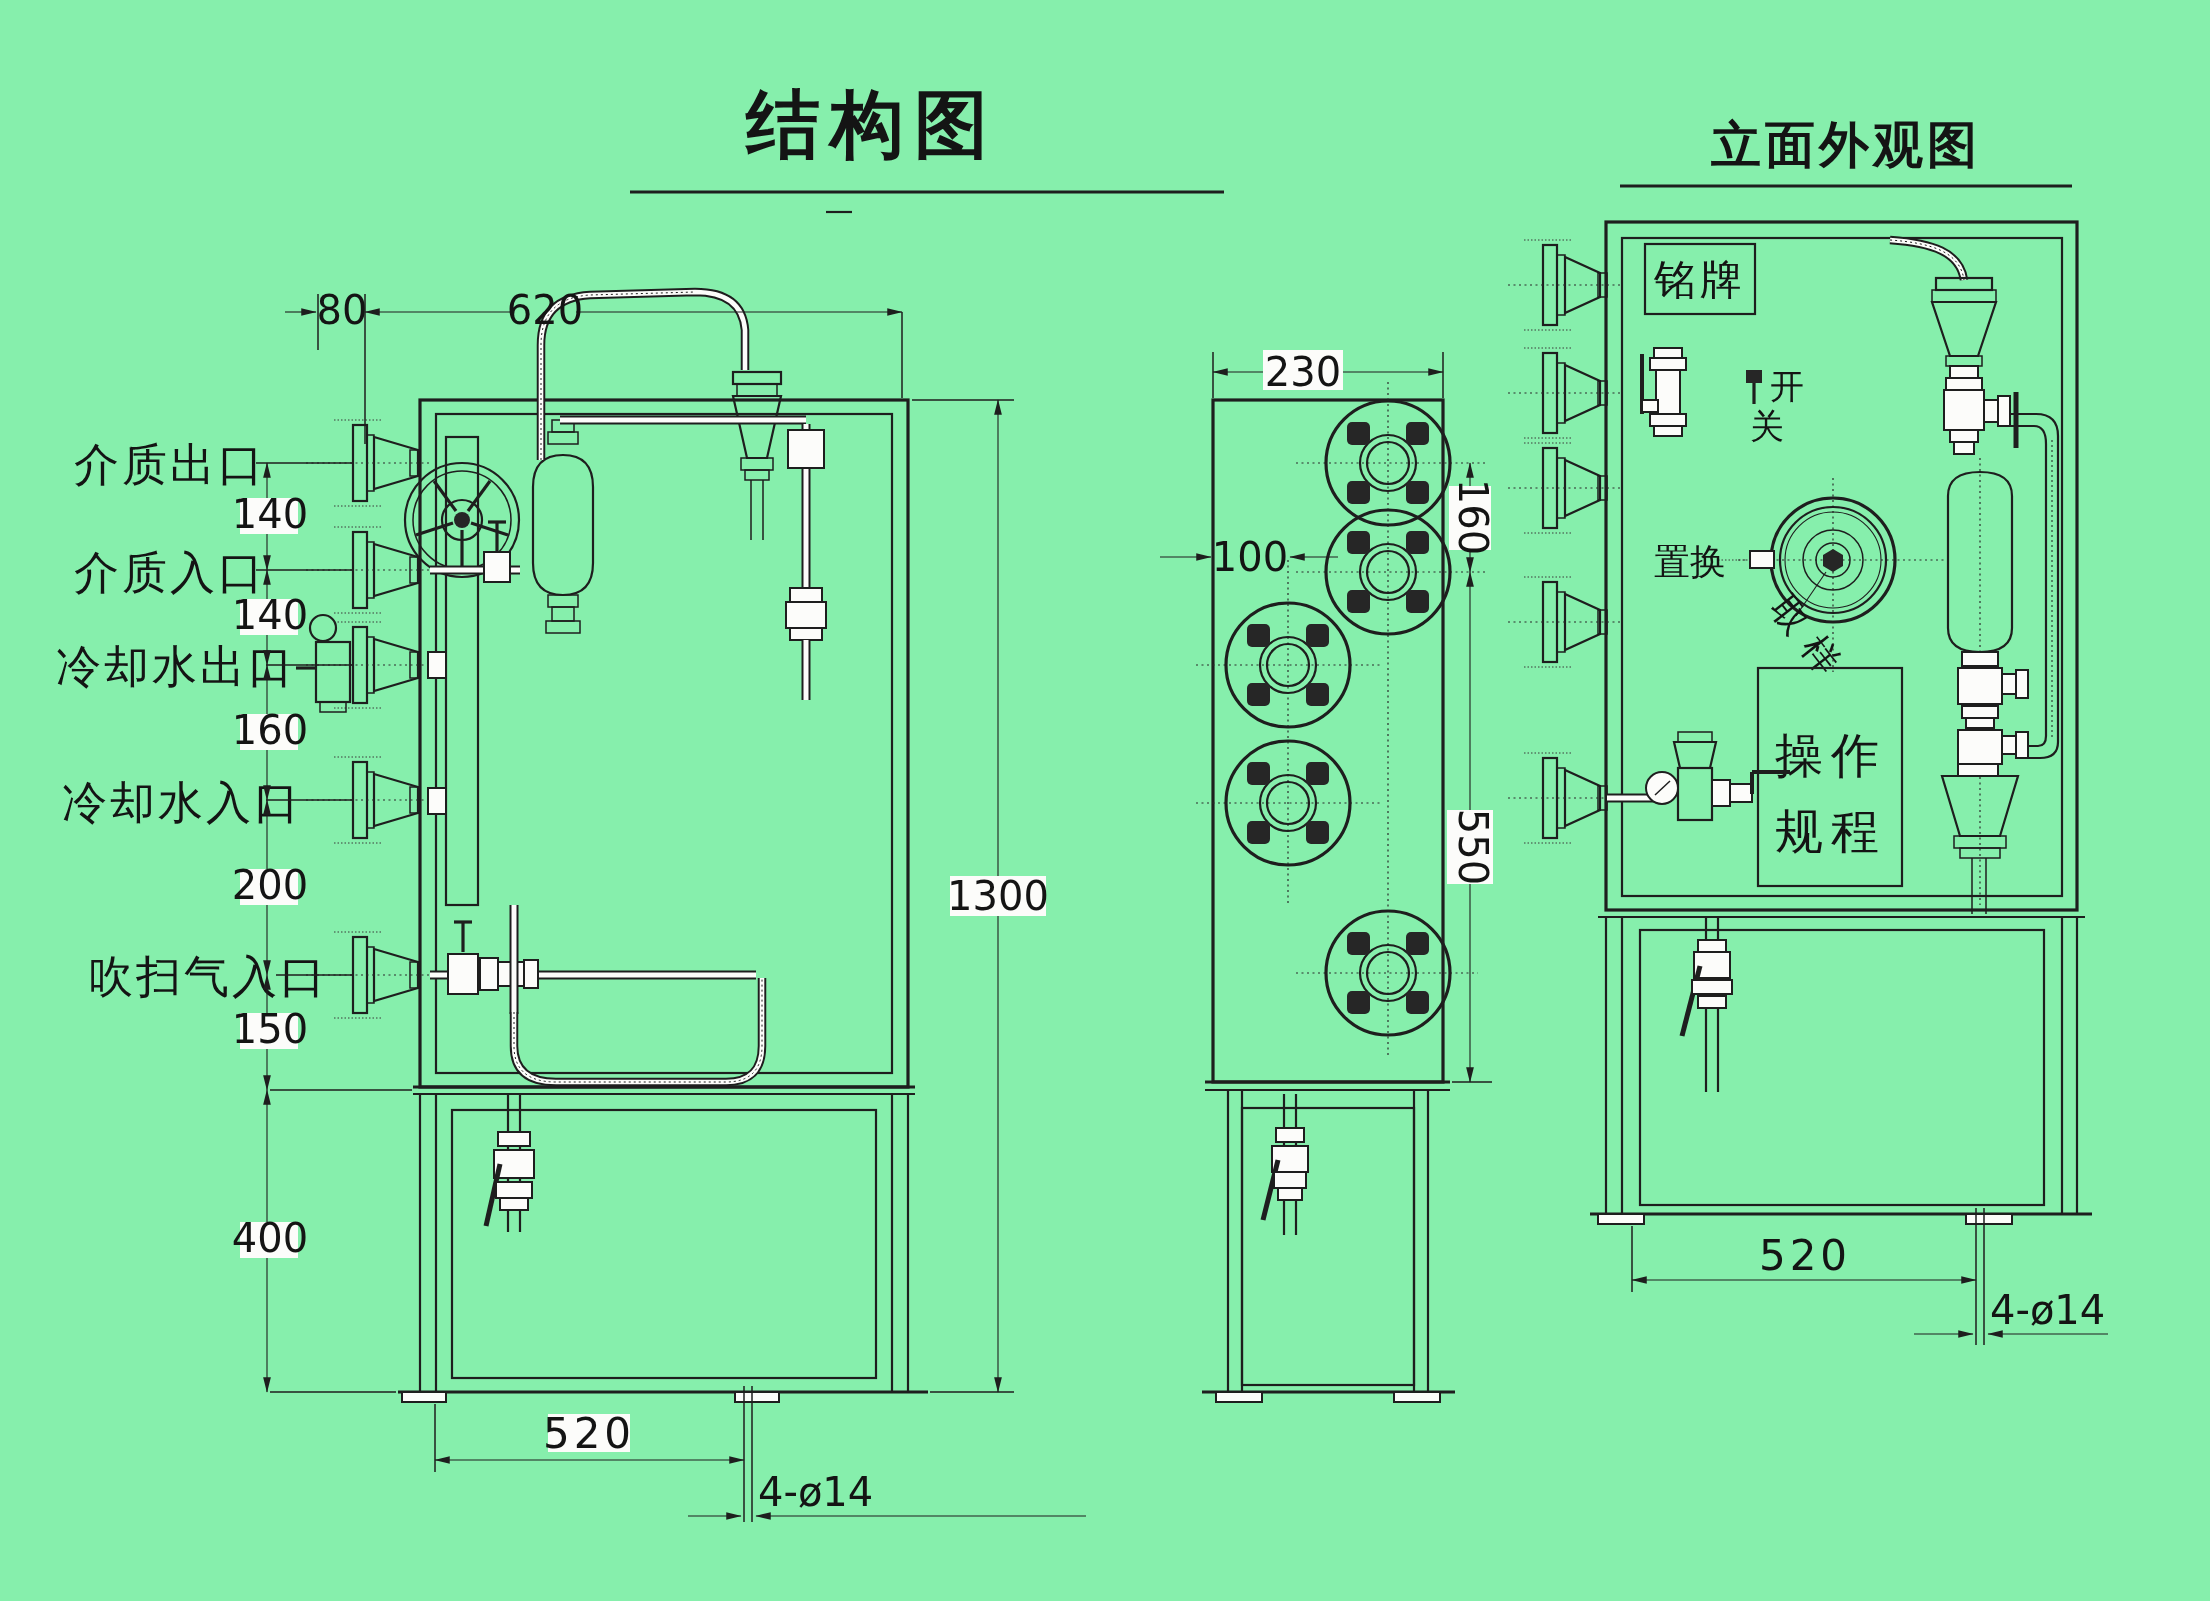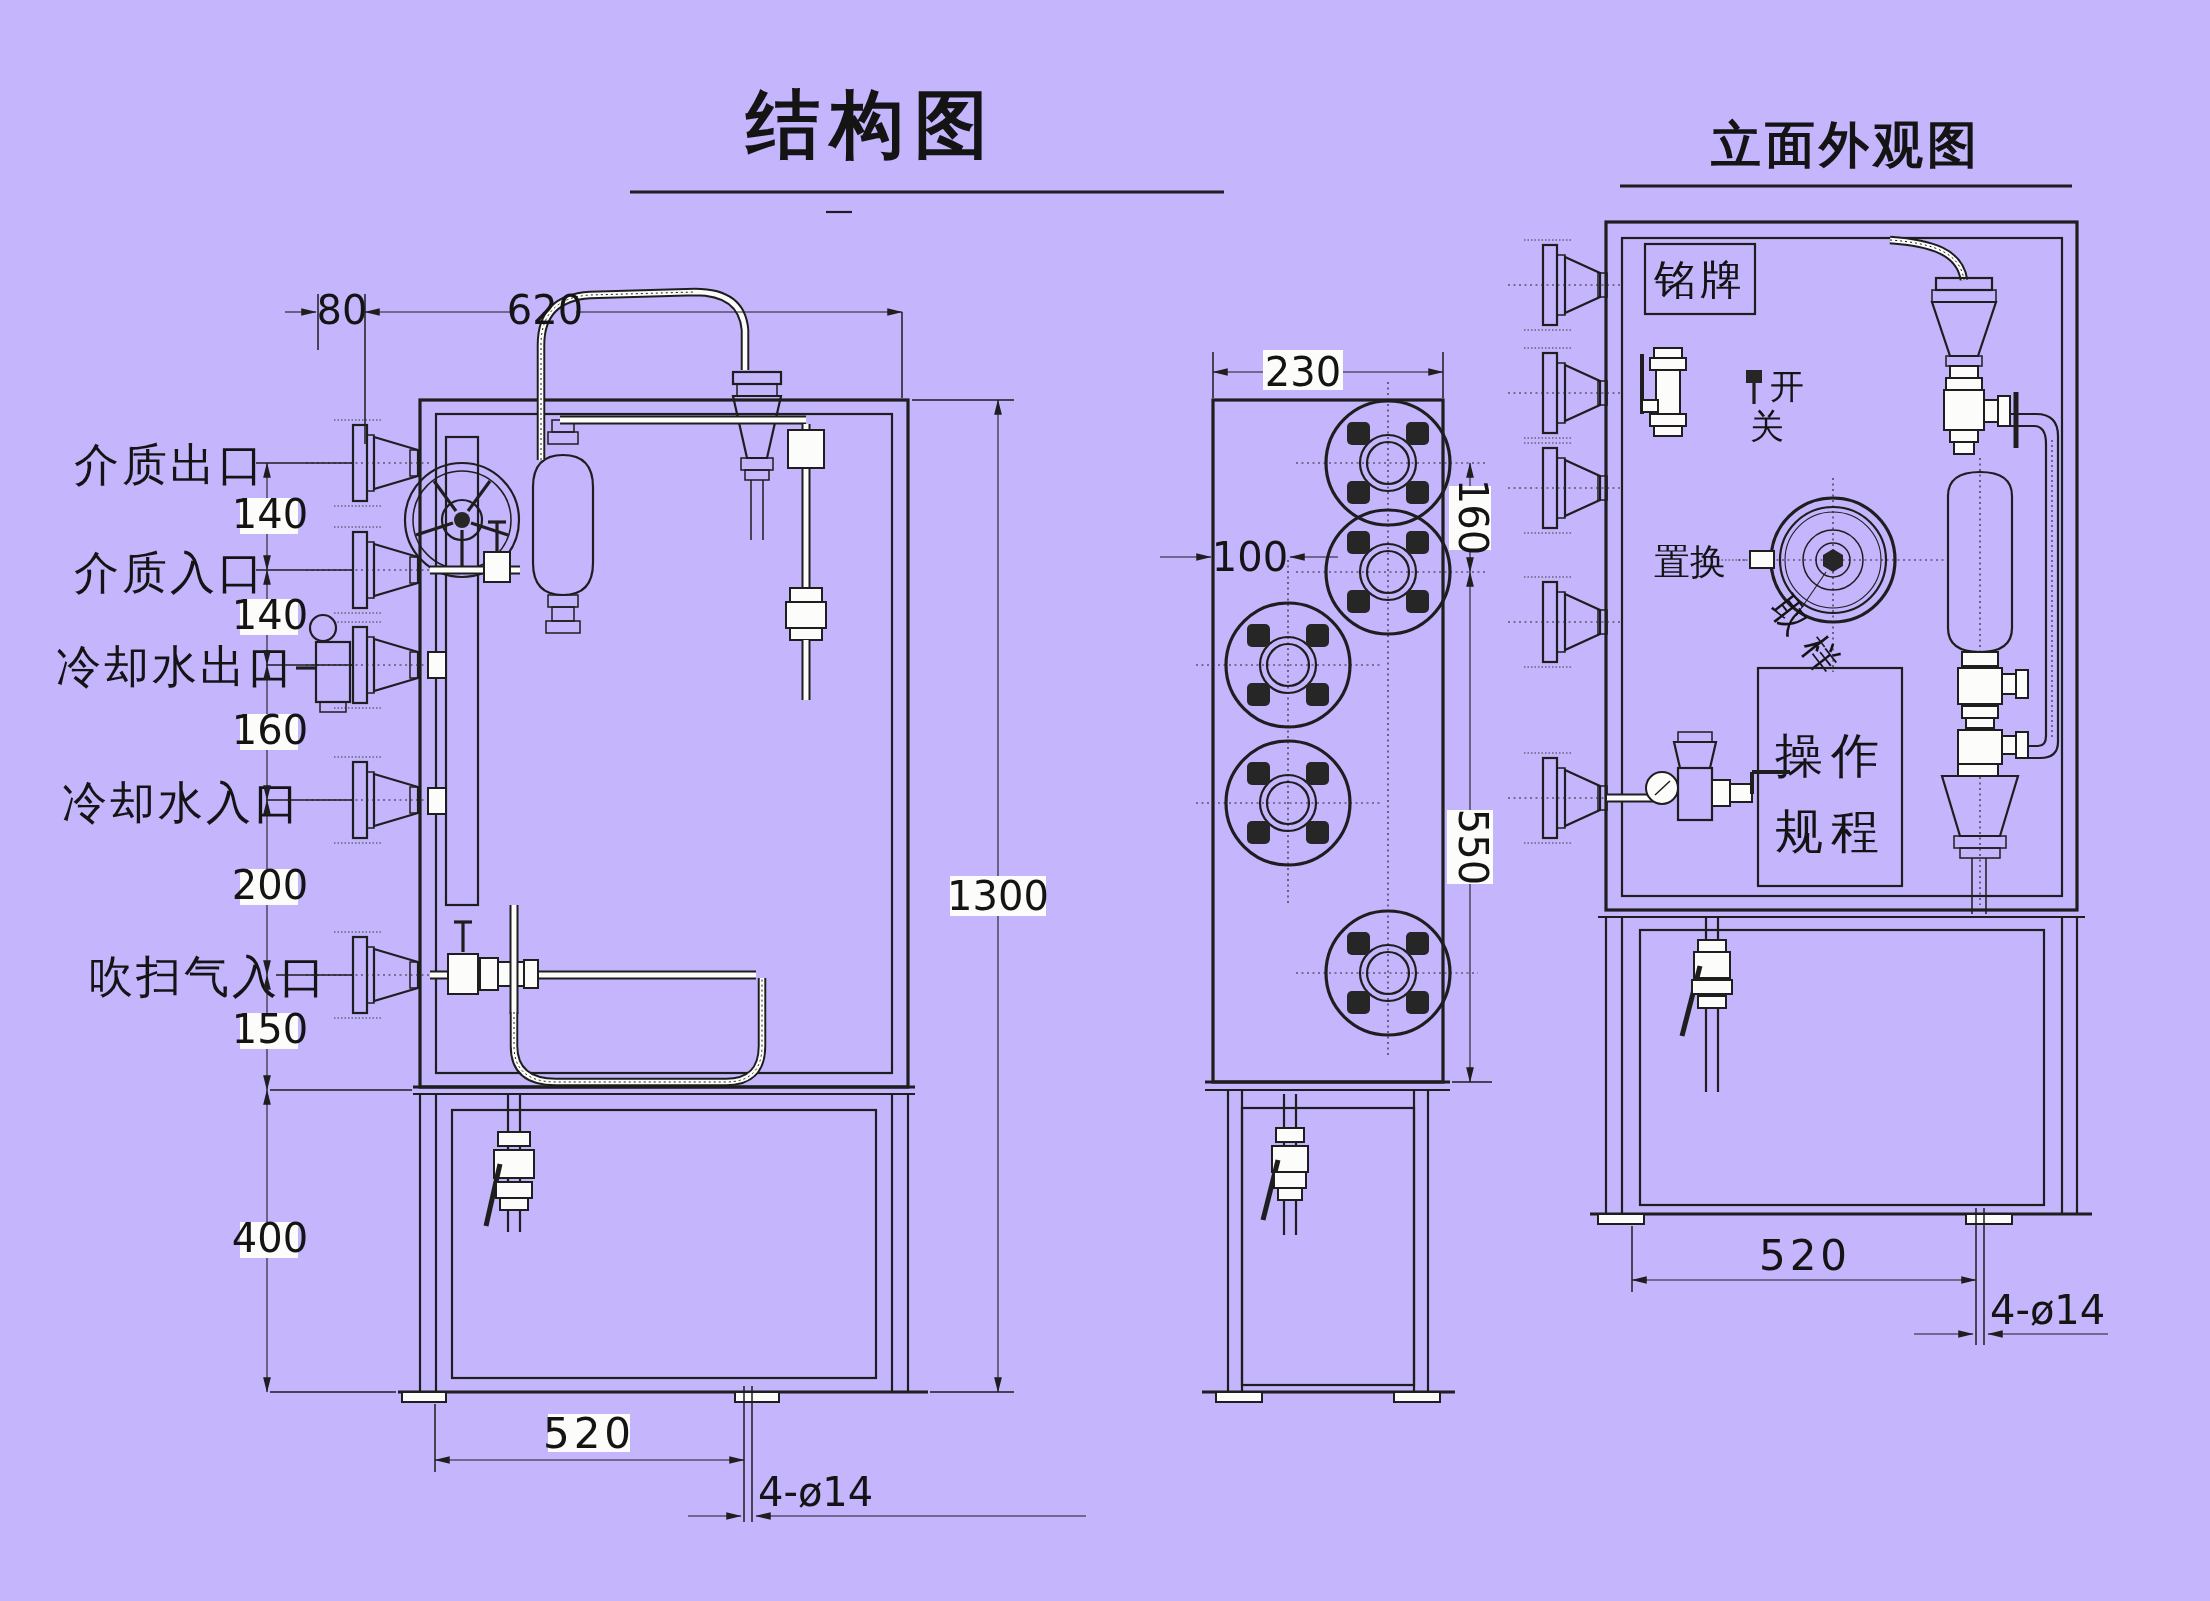--- a/index.html
+++ b/index.html
@@ -1,16 +1,16 @@
 <!DOCTYPE html>
 <html><head>
 <meta charset="utf-8">
 <style>
   html,body{margin:0;padding:0;background:#e8e8e8;}
-  .sheet{position:relative;width:2210px;height:1601px;background:#c4b5fd;overflow:hidden;
+  .sheet{position:relative;width:2210px;height:1601px;background:#86efac;overflow:hidden;
          font-family:"DejaVu Sans",sans-serif;}
   svg{position:absolute;left:0;top:0;}
   .ln{stroke:#1e1e1e;fill:none;stroke-linecap:butt;}
   .thk{stroke-width:3.2;}
   .med{stroke-width:2.2;}
   .thin{stroke-width:1.5;}
   .hair{stroke-width:1.1;}
   .dash{stroke:#2a2a2a;fill:none;stroke-width:1.2;stroke-dasharray:2 3.5;}
   .sqg{stroke:#3a3a3a;fill:none;stroke-width:1;stroke-dasharray:1.5 2;}
   .pipe{stroke:#1e1e1e;fill:none;stroke-width:9;}

